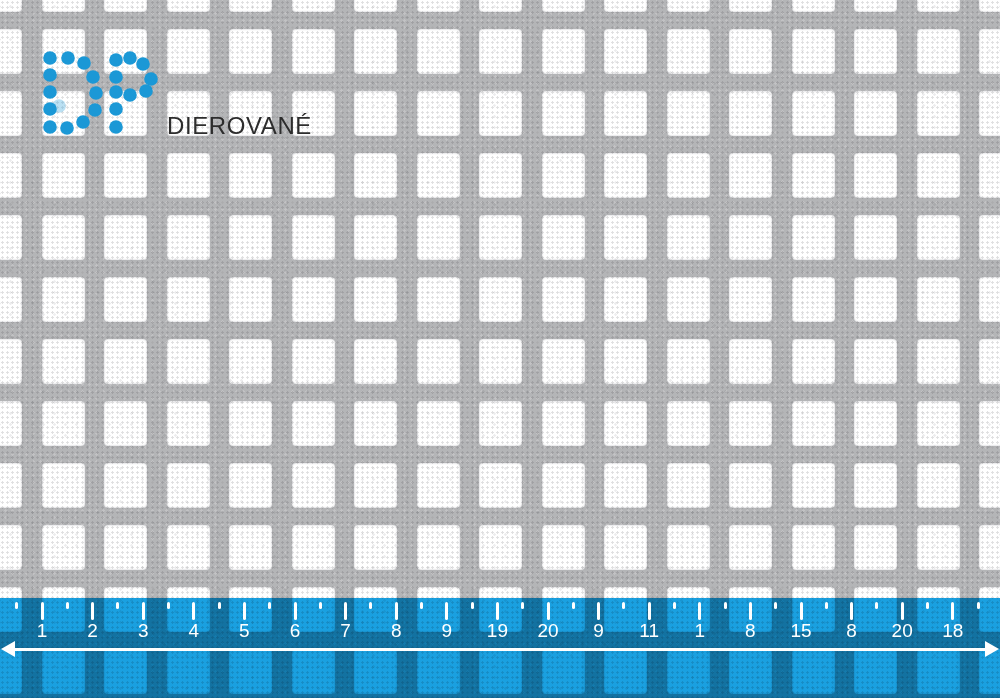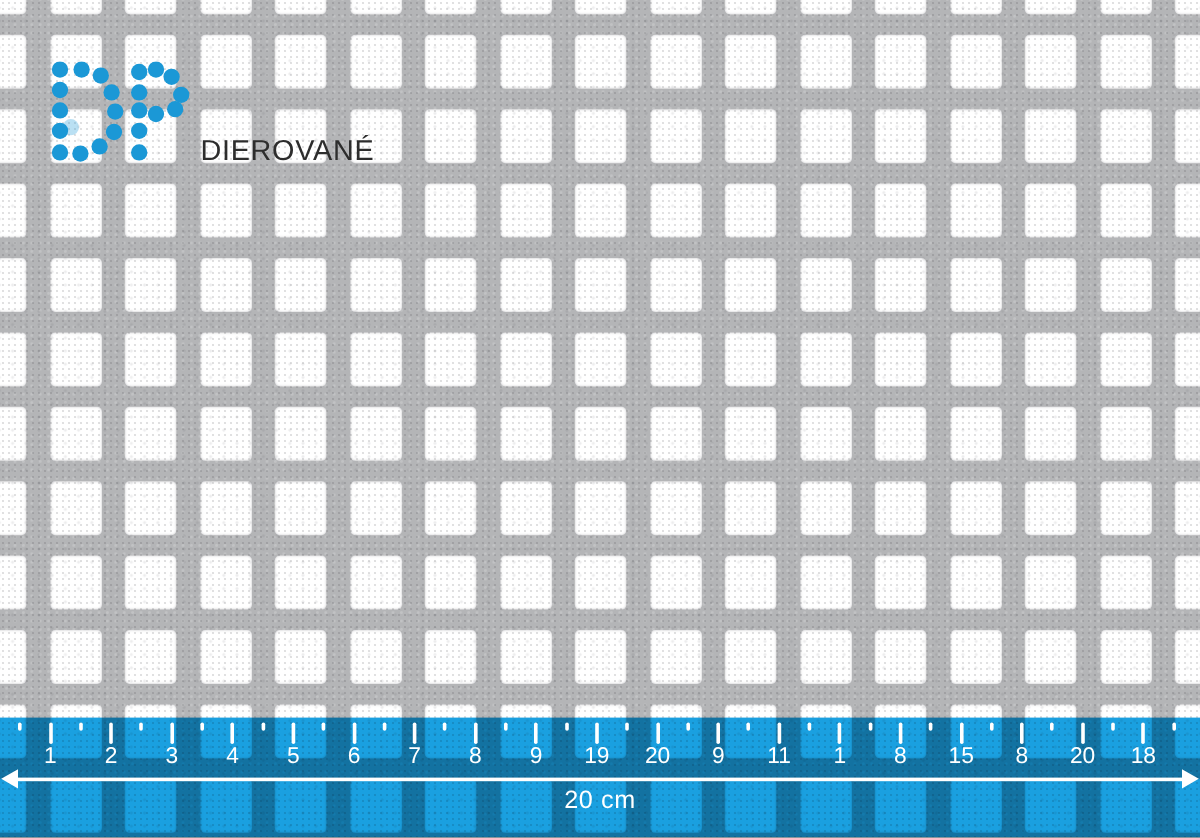--- a/index.html
+++ b/index.html
@@ -323,21 +323,20 @@
         <div class="tick minor" style="left: 723.6px; background: rgb(255, 255, 255);"></div>
         <div class="tick minor" style="left: 774.2px; background: rgb(255, 255, 255);"></div>
         <div class="tick minor" style="left: 824.8px; background: rgb(255, 255, 255);"></div>
         <div class="tick minor" style="left: 875.4px; background: rgb(255, 255, 255);"></div>
         <div class="tick minor" style="left: 926px; background: rgb(255, 255, 255);"></div>
         <div class="tick minor" style="left: 976.6px; background: rgb(255, 255, 255);"></div>
       </div>
     <div class="measure-line" style="background: rgb(255, 255, 255);"></div>
     <div class="arrow left" style="border-right: 14px solid rgb(255, 255, 255);"></div>
     <div class="arrow right" style="border-left: 14px solid rgb(255, 255, 255);"></div>
-    <div class="measure-label">20 cm</div>
   </div>
 
   <svg class="logo-svg" width="125" height="90" viewBox="43 51 125 90">
       <circle cx="59" cy="106" r="6.8" fill="#1b98d6" opacity="0.3"></circle>
       <circle cx="50" cy="58" r="6.8" fill="#1b98d6"></circle>
       <circle cx="68" cy="58" r="6.8" fill="#1b98d6"></circle>
       <circle cx="84" cy="63" r="6.8" fill="#1b98d6"></circle>
       <circle cx="50" cy="75" r="6.8" fill="#1b98d6"></circle>
       <circle cx="50" cy="92" r="6.8" fill="#1b98d6"></circle>
       <circle cx="50" cy="109" r="6.8" fill="#1b98d6"></circle>

